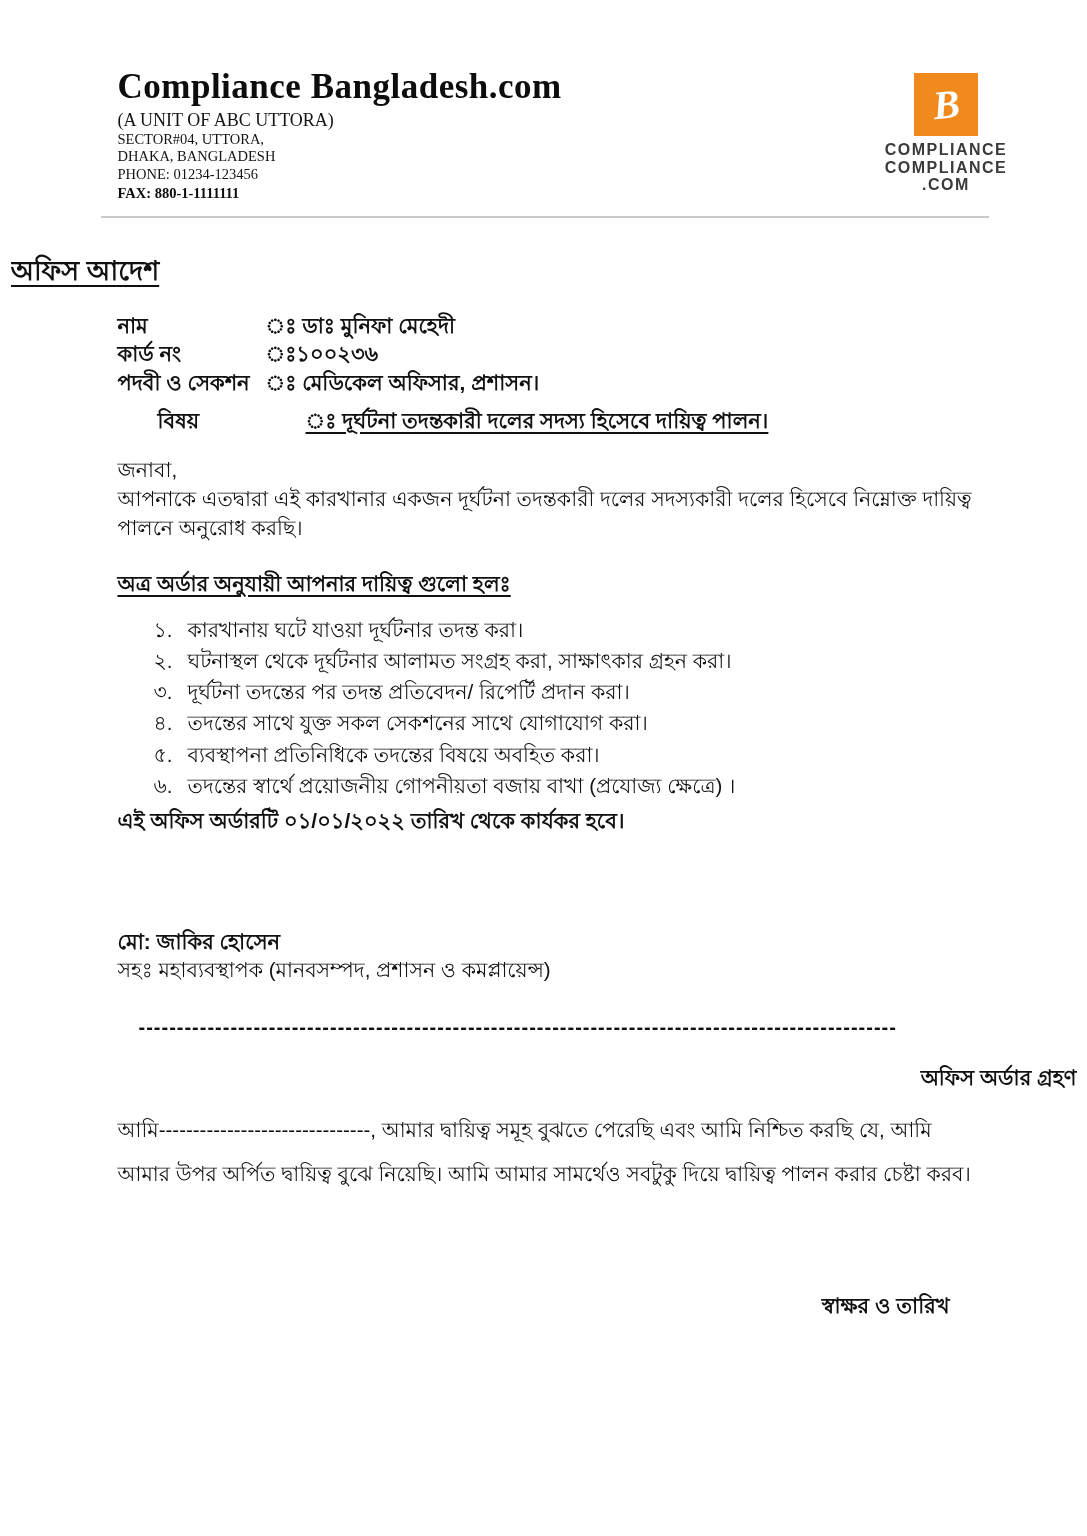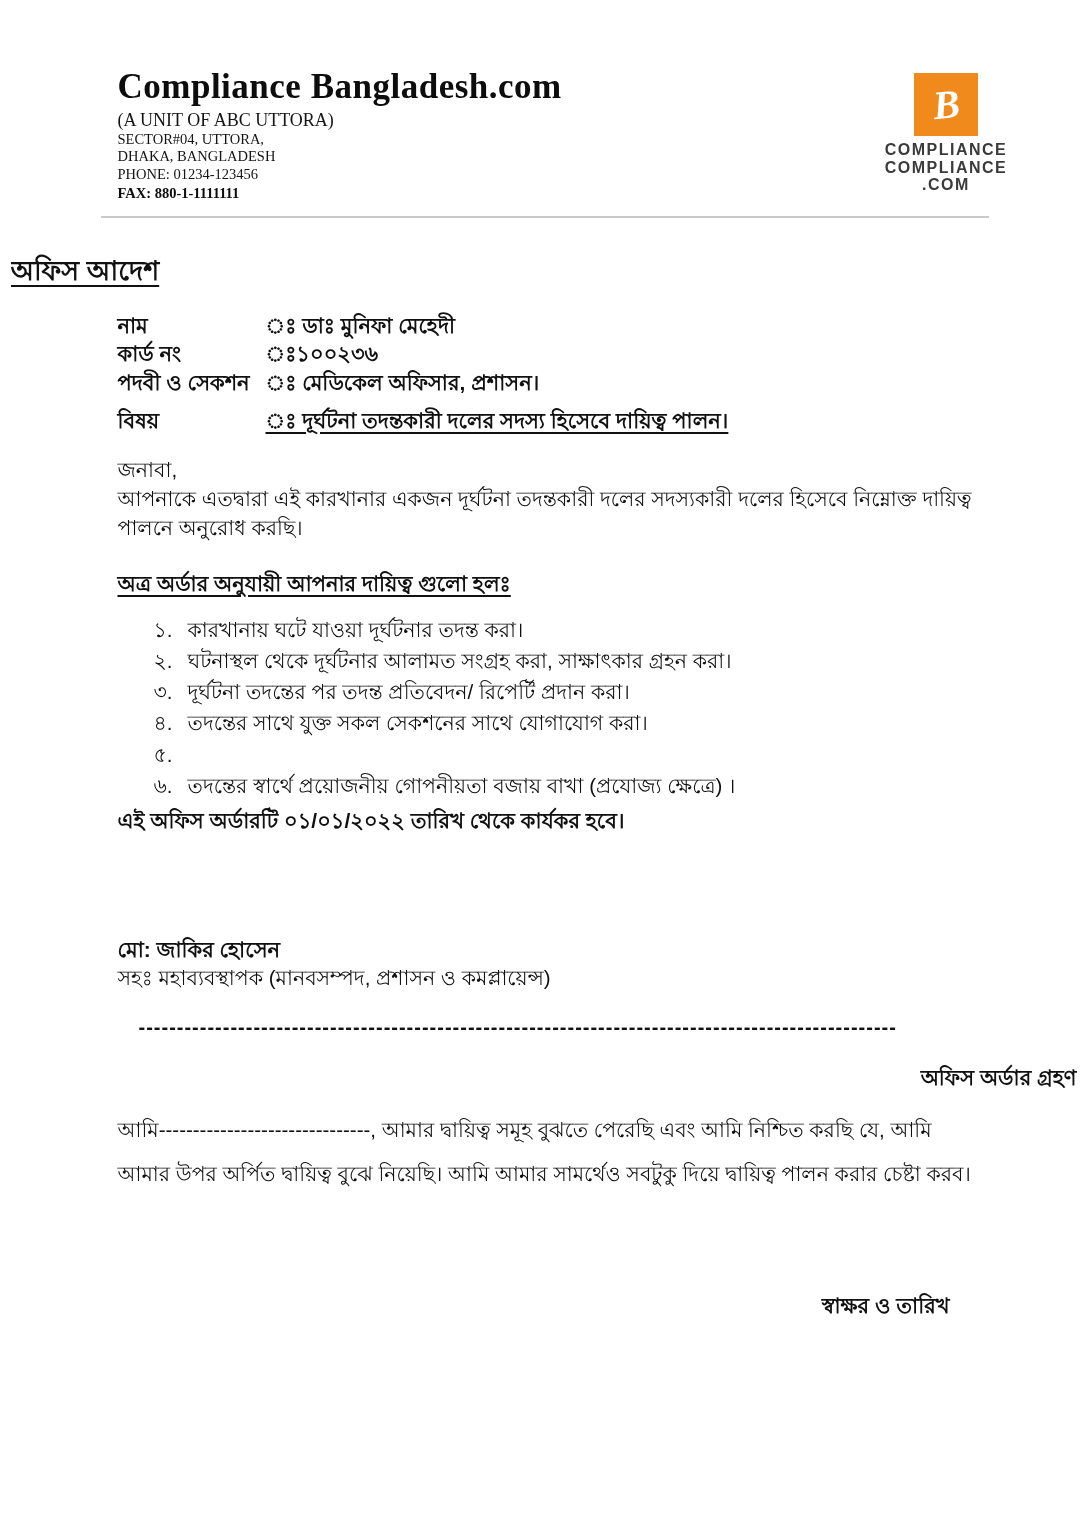--- a/index.html
+++ b/index.html
@@ -80,42 +80,42 @@
     position: absolute;
     top: 250px; left: 0; width: 100%;
     font-size: 27px;
     font-weight: bold;
   }
   .doc-title span { text-decoration: underline; text-underline-offset: 5px; }
 
   .fields { position: absolute; top: 312px; left: 107px; right: 85px; }
   .field-row { display: flex; font-size: 21px; font-weight: bold; line-height: 1.35; }
   .field-label { width: 148px; flex: 0 0 148px; }
-  .field-row.subject-row { margin-top: 10px; }
+  .field-row.subject-row { margin-top: 10px; margin-left: 40px; }
   .field-value.underlined { text-decoration: underline; text-underline-offset: 4px; }
 
   .intro { position: absolute; top: 455px; left: 107px; right: 95px; font-size: 20.5px; line-height: 1.42; }
   .salutation { display: block; }
 
   .duties-heading {
     position: absolute; top: 568px; left: 107px;
     font-size: 21px; font-weight: bold;
     text-decoration: underline; text-underline-offset: 4px;
   }
 
   .duties { position: absolute; top: 614px; left: 143px; right: 95px; font-size: 20.5px; }
   .duty-row { display: flex; line-height: 1.52; }
   .duty-num { width: 34px; flex: 0 0 34px; }
 
   .effective-line {
     position: absolute; top: 805px; left: 107px;
     font-size: 21px; font-weight: bold;
   }
 
-  .signatory { position: absolute; top: 928px; left: 107px; font-size: 20.5px; line-height: 1.35; margin-top: 8px; }
+  .signatory { position: absolute; top: 928px; left: 107px; font-size: 20.5px; line-height: 1.35; }
   .signatory-name { font-weight: bold; font-size: 21px; }
 
   .dash-divider {
     position: absolute; top: 1016px; left: 128px; width: 810px;
     font-size: 20px; font-weight: bold; letter-spacing: 1px;
     white-space: nowrap; overflow: hidden;
   }
 
   .acceptance-heading {
     position: absolute; top: 1062px; left: 0; width: 100%;
@@ -201,20 +201,21 @@
     <div class="duty-row">
       <span class="duty-num">৩.</span>
       <span>দূর্ঘটনা তদন্তের পর তদন্ত প্রতিবেদন/ রিপের্টি প্রদান করা।</span>
     </div>
     <div class="duty-row">
       <span class="duty-num">৪.</span>
       <span>তদন্তের সাথে যুক্ত সকল সেকশনের সাথে যোগাযোগ করা।</span>
     </div>
     <div class="duty-row">
       <span class="duty-num">৫.</span>
+      <span>ব্যবস্থাপনা প্রতিনিধিকে তদন্তের বিষয়ে অবহিত করা।</span>
     </div>
     <div class="duty-row">
       <span class="duty-num">৬.</span>
       <span>তদন্তের স্বার্থে প্রয়োজনীয় গোপনীয়তা বজায় বাখা (প্রযোজ্য ক্ষেত্রে)  ।</span>
     </div>
   </div>
 
   <div class="effective-line">এই অফিস অর্ডারটি ০১/০১/২০২২ তারিখ থেকে কার্যকর হবে।</div>
 
   <div class="signatory">

